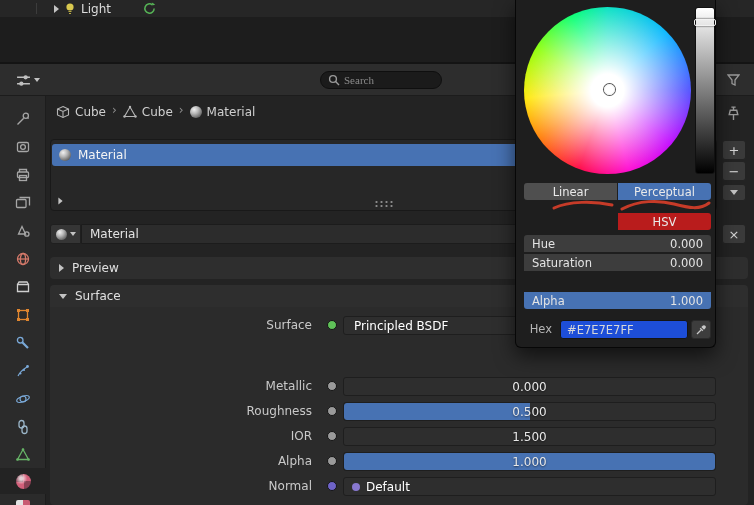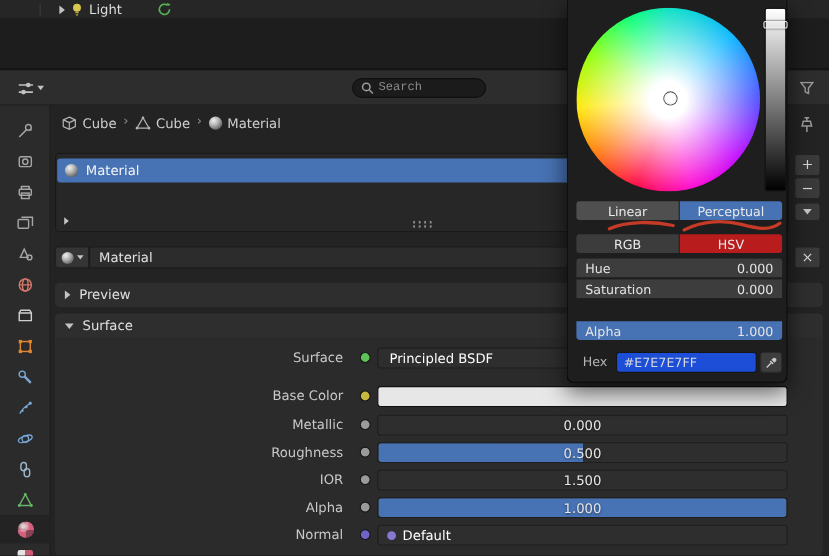--- a/index.html
+++ b/index.html
@@ -14,21 +14,21 @@
   
   .outliner{position:absolute;left:0;top:0;width:754px;height:17px;background:#262626}
   .vline{position:absolute;left:36px;top:3px;width:1px;height:11px;background:#3c3c3c}
   .oitem{position:absolute;left:54px;top:0;height:17px;display:flex;align-items:center;gap:5px}
   .gaparea{position:absolute;left:0;top:17px;width:754px;height:47px;background:#1d1d1d;border-bottom:2px solid #141414}
 
   
   .phead{position:absolute;left:0;top:64px;width:754px;height:32px;background:#2d2d2d;border-bottom:1px solid #1c1c1c}
   .edbtn{position:absolute;left:14px;top:6px;width:38px;height:20px;display:flex;align-items:center;gap:3px;padding:0 2px;border-radius:3px}
   .search{position:absolute;left:320px;top:7px;width:122px;height:18px;background:#1b1b1b;border:1px solid #0f0f0f;border-radius:9px;display:flex;align-items:center;gap:4px;padding-left:7px}
-  .search input{background:transparent;border:none;outline:none;color:#cfcfcf;font-size:11px;width:86px;font-family:Liberation Mono, monospace}
+  .search input{background:transparent;border:none;outline:none;color:#cfcfcf;font-size:11px;width:86px;font-family:Liberation Serif, serif}
   .search input::placeholder{color:#8b8b8b}
 
   
   .tabs{position:absolute;left:0;top:96px;width:46px;height:409px;background:#2b2b2b;border-right:1px solid #1d1d1d}
   .tab{position:absolute;left:0;width:46px;height:26px;display:flex;align-items:center;justify-content:center}
   .tab.active{background:#232323}
   .mainbg{position:absolute;left:46px;top:96px;width:708px;height:409px;background:#232323}
 
   
   .crumbs{position:absolute;left:56px;top:103px;height:18px;display:flex;gap:6px;color:#cfcfcf}
@@ -296,25 +296,20 @@
   </div>
 
   <div class="prow" style="top:316px">
     <div class="plabel">Surface</div>
     <span class="socket" style="background:#5fc158"></span>
     <div class="widget">
       <span class="wtext">Principled BSDF</span>
     </div>
   </div>
 
-  <div class="prow" style="top:351px">
-    <div class="plabel">Base Color</div>
-    <span class="socket" style="background:#c8b83e"></span>
-    <div class="widget swatch"></div>
-  </div>
 
   <div class="prow" style="top:377px">
     <div class="plabel">Metallic</div>
     <span class="socket" style="background:#9a9a9a"></span>
     <div class="widget">
       <div class="fill" style="width:0%"></div>
       <span class="wval">0.000</span>
     </div>
   </div>
 
@@ -364,23 +359,20 @@
     </div>
     <div class="pbtn" style="left:102px;top:183px;width:93px;background:#4772b3;border-radius:0 3px 3px 0">
       <span>Perceptual</span>
     </div>
 
     <svg class="scribble" width="187" height="16" viewBox="0 0 187 16">
       <path d="M30 11 C 45 4, 70 4, 88 8" stroke="#c63b28" stroke-width="3" fill="none" stroke-linecap="round"></path>
       <path d="M98 12 C 115 3, 135 3, 150 7 S 176 13, 185 6" stroke="#c63b28" stroke-width="3" fill="none" stroke-linecap="round"></path>
     </svg>
 
-    <div class="pbtn" style="left:8px;top:213px;width:93px;background:#3c3c3c;border-radius:3px 0 0 3px">
-      <span>RGB</span>
-    </div>
     <div class="pbtn" style="left:102px;top:213px;width:93px;background:#b91c1c;border-radius:0 3px 3px 0">
       <span>HSV</span>
     </div>
 
     <div class="crow" style="top:235px;border-radius:3px 3px 0 0">
       <span class="cl">Hue</span>
       <span class="cv">0.000</span>
     </div>
     <div class="crow" style="top:254px">
       <span class="cl">Saturation</span>

